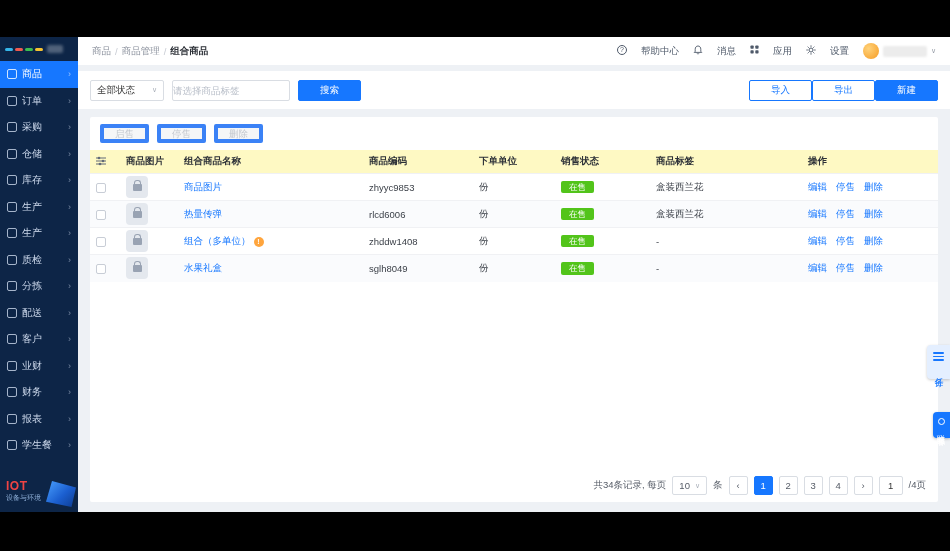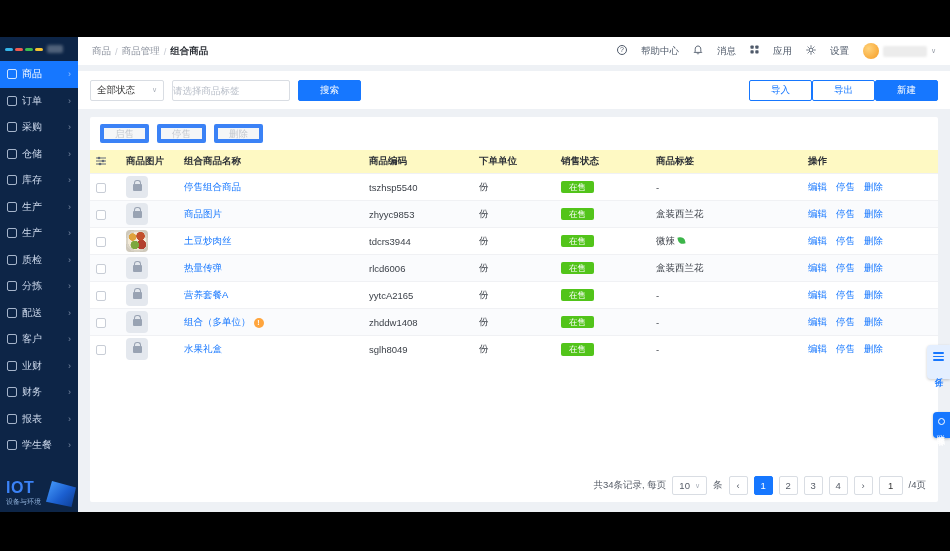--- a/index.html
+++ b/index.html
@@ -13,21 +13,21 @@
   .sidebar{width:78px;min-width:78px;background:var(--sidebar,#0d2547);display:flex;flex-direction:column;position:relative;color:#cdd9ec}
   .logo{height:24px;display:flex;align-items:center;padding:0 5px;gap:2px}
   .lbar{width:8px;height:3px;border-radius:1.5px;display:inline-block}
   .logo-blur{width:16px;height:8px;background:rgba(255,255,255,.28);border-radius:2px;margin-left:2px;filter:blur(1.5px)}
   .menu-item{height:26.5px;display:flex;align-items:center;padding:0 7px;font-size:10px;color:#cdd9ec;cursor:pointer}
   .menu-item.active{background:var(--accent,#1677ff);color:#fff}
   .mi-icon{width:10px;height:10px;border:1px solid currentColor;border-radius:2px;opacity:.8;flex:0 0 auto}
   .mi-label{flex:1;margin-left:5px;white-space:nowrap}
   .mi-chev{font-size:9px;opacity:.55}
   .sb-footer{position:absolute;left:6px;bottom:5px;right:0;height:28px}
-  .iot-title{font-size:16px;font-weight:bold;color:#3b82f6;letter-spacing:.5px}
+  .iot-title{font-size:12px;font-weight:bold;color:#ef4444;letter-spacing:.5px}
   .iot-sub{font-size:7px;color:#8fb0d9;white-space:nowrap}
   .iot-art{position:absolute;right:2px;bottom:0;width:30px;height:26px;background:linear-gradient(135deg,#4aa0ff 0%,#1b5fd0 55%,#0d3b8f 100%);clip-path:polygon(20% 0,100% 25%,85% 100%,0 80%)}
 
   
   .main{flex:1;display:flex;flex-direction:column;min-width:0}
   .topbar{height:28px;background:#fff;display:flex;align-items:center;padding:0 14px;flex:0 0 auto}
   .breadcrumb{display:flex;align-items:center;gap:4px;font-size:9.5px;color:#8a909c}
   .crumb-current{color:#2b2f36;font-weight:bold}
   .crumb-sep{color:#c6cad2}
   .top-actions{margin-left:auto;display:flex;align-items:center;gap:14px;font-size:9.5px;color:#4e5969}
@@ -293,51 +293,25 @@
               </tr>
           </thead>
           <tbody id="rows">
               <tr>
                 <td><span class="checkbox"></span></td>
                 <td>
                   <span class="img-ph">
                     <span class="ph-bag"></span>
                   </span>
                 </td>
-                <td><a class="link" href="#">停售组合商品</a></td>
-                <td>tszhsp5540</td>
-                <td>份</td>
-                <td><span class="badge">在售</span></td>
-                <td><span>-</span></td>
-                <td><a class="link op" href="#">编辑</a><a class="link op" href="#">停售</a><a class="link op" href="#">删除</a></td>
-              </tr>
-              <tr>
-                <td><span class="checkbox"></span></td>
-                <td>
-                  <span class="img-ph">
-                    <span class="ph-bag"></span>
-                  </span>
-                </td>
                 <td><a class="link" href="#">商品图片</a></td>
                 <td>zhyyc9853</td>
                 <td>份</td>
                 <td><span class="badge">在售</span></td>
                 <td><span>盒装西兰花</span></td>
-                <td><a class="link op" href="#">编辑</a><a class="link op" href="#">停售</a><a class="link op" href="#">删除</a></td>
-              </tr>
-              <tr>
-                <td><span class="checkbox"></span></td>
-                <td>
-                  <span class="food-photo"></span>
-                </td>
-                <td><a class="link" href="#">土豆炒肉丝</a></td>
-                <td>tdcrs3944</td>
-                <td>份</td>
-                <td><span class="badge">在售</span></td>
-                <td><span>微辣</span><span class="leaf"></span></td>
                 <td><a class="link op" href="#">编辑</a><a class="link op" href="#">停售</a><a class="link op" href="#">删除</a></td>
               </tr>
               <tr>
                 <td><span class="checkbox"></span></td>
                 <td>
                   <span class="img-ph">
                     <span class="ph-bag"></span>
                   </span>
                 </td>
                 <td><a class="link" href="#">热量传弹</a></td>
@@ -347,34 +321,20 @@
                 <td><span>盒装西兰花</span></td>
                 <td><a class="link op" href="#">编辑</a><a class="link op" href="#">停售</a><a class="link op" href="#">删除</a></td>
               </tr>
               <tr>
                 <td><span class="checkbox"></span></td>
                 <td>
                   <span class="img-ph">
                     <span class="ph-bag"></span>
                   </span>
                 </td>
-                <td><a class="link" href="#">营养套餐A</a></td>
-                <td>yytcA2165</td>
-                <td>份</td>
-                <td><span class="badge">在售</span></td>
-                <td><span>-</span></td>
-                <td><a class="link op" href="#">编辑</a><a class="link op" href="#">停售</a><a class="link op" href="#">删除</a></td>
-              </tr>
-              <tr>
-                <td><span class="checkbox"></span></td>
-                <td>
-                  <span class="img-ph">
-                    <span class="ph-bag"></span>
-                  </span>
-                </td>
                 <td><a class="link" href="#">组合（多单位）</a><span class="warn">!</span></td>
                 <td>zhddw1408</td>
                 <td>份</td>
                 <td><span class="badge">在售</span></td>
                 <td><span>-</span></td>
                 <td><a class="link op" href="#">编辑</a><a class="link op" href="#">停售</a><a class="link op" href="#">删除</a></td>
               </tr>
               <tr>
                 <td><span class="checkbox"></span></td>
                 <td>

